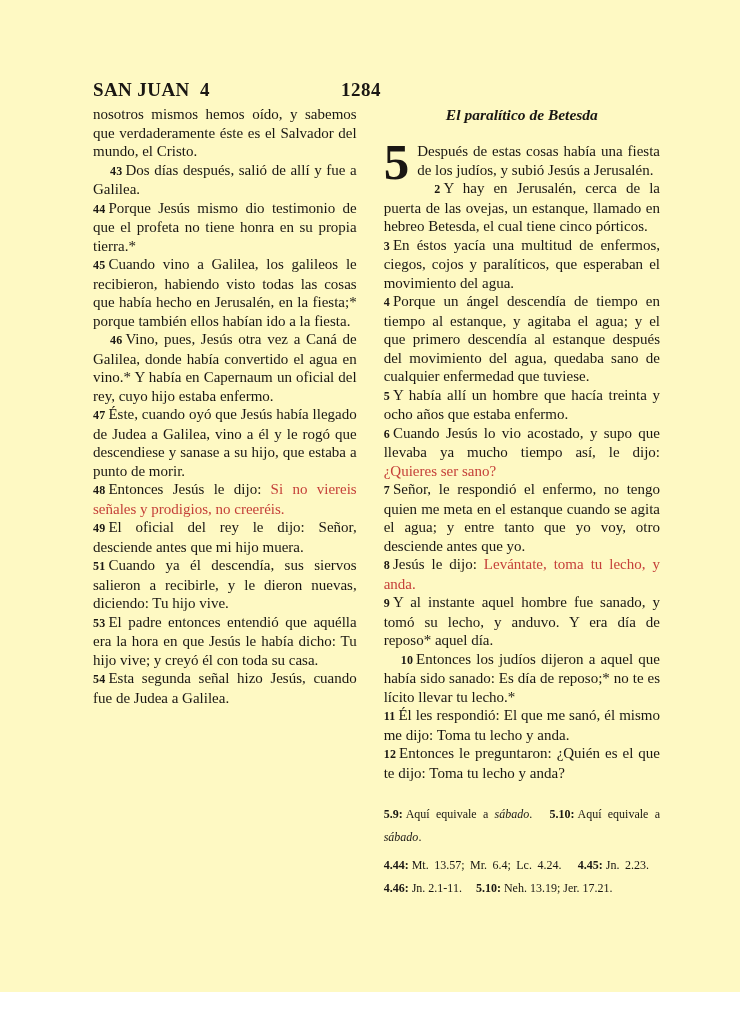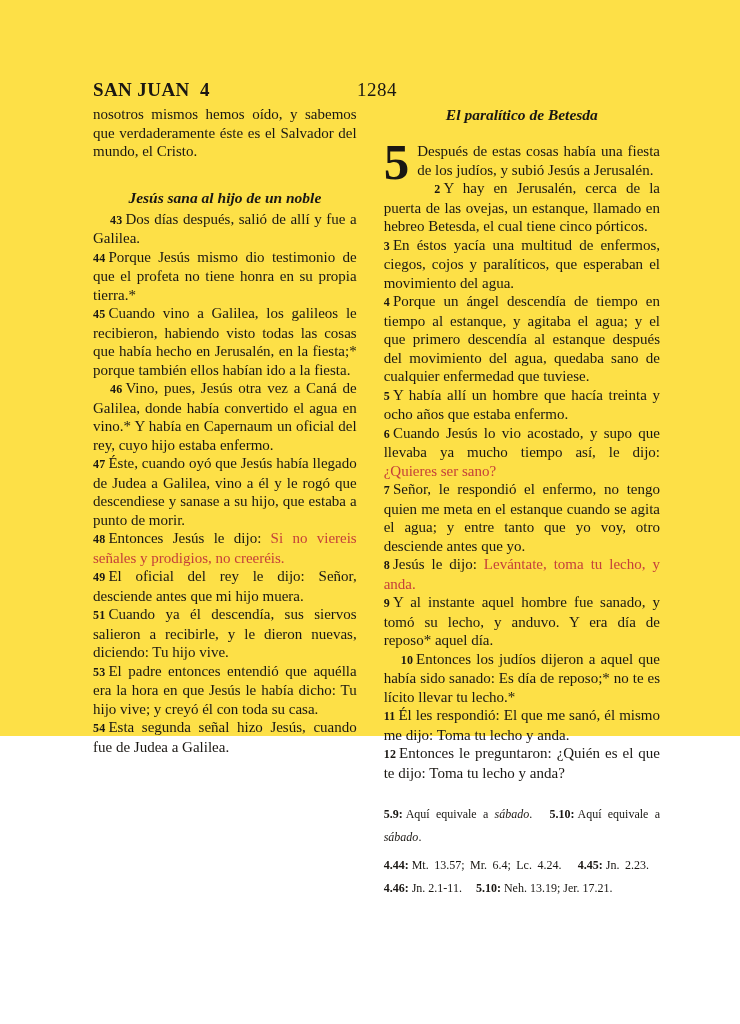--- a/index.html
+++ b/index.html
@@ -6,41 +6,41 @@
   html, body { background: #ffffff; }
   body {
     width: 740px;
     height: 1024px;
     font-family: "Liberation Serif", "DejaVu Serif", serif;
     color: #1a1713;
     overflow: hidden;
   }
   .page {
     width: 740px;
-    height: 736px;
+    height: 992px;
     padding: 79px 80px 40px 93px;
-    background: #fde047;
+    background: #fef9c3;
     position: relative;
   }
   .page-header {
     position: relative;
     height: 22px;
     margin-bottom: 4px;
   }
   .book-title {
     font-weight: bold;
     font-size: 19px;
     letter-spacing: 0.4px;
     white-space: pre;
   }
   .page-number {
     position: absolute;
-    left: 264px;
+    left: 248px;
     top: 0;
-    font-weight: normal;
+    font-weight: bold;
     font-size: 19px;
     letter-spacing: 0.5px;
   }
   .columns {
     display: flex;
     gap: 27px;
     align-items: flex-start;
   }
   .col-left  { width: 272px; }
   .col-right { width: 285px; }
@@ -92,21 +92,20 @@
 
   <div class="page-header">
     <span class="book-title">SAN JUAN  4</span>
     <span class="page-number">1284</span>
   </div>
 
   <div class="columns">
 
     <div class="col col-left">
       <p class="intro">nosotros mismos hemos oído, y sabemos que verdaderamente éste es el Salvador del mundo, el Cristo.</p>
-      <h2 class="section-heading">Jesús sana al hijo de un noble</h2>
       <div id="left-verses">
           <p class="verse indent"><span class="vnum">43</span><span class="seg">Dos días después, salió de allí y fue a Galilea.</span></p>
           <p class="verse"><span class="vnum">44</span><span class="seg">Porque Jesús mismo dio testimonio de que el profeta no tiene honra en su propia tierra.*</span></p>
           <p class="verse"><span class="vnum">45</span><span class="seg">Cuando vino a Galilea, los galileos le recibieron, habiendo visto todas las cosas que había hecho en Jerusalén, en la fiesta;* porque también ellos habían ido a la fiesta.</span></p>
           <p class="verse indent"><span class="vnum">46</span><span class="seg">Vino, pues, Jesús otra vez a Caná de Galilea, donde había convertido el agua en vino.* Y había en Capernaum un oficial del rey, cuyo hijo estaba enfermo.</span></p>
           <p class="verse"><span class="vnum">47</span><span class="seg">Éste, cuando oyó que Jesús había llegado de Judea a Galilea, vino a él y le rogó que descendiese y sanase a su hijo, que estaba a punto de morir.</span></p>
           <p class="verse"><span class="vnum">48</span><span class="seg">Entonces Jesús le dijo: </span><span class="seg-red">Si no viereis señales y prodigios, no creeréis.</span></p>
           <p class="verse"><span class="vnum">49</span><span class="seg">El oficial del rey le dijo: Señor, desciende antes que mi hijo muera.</span></p>
           <p class="verse"><span class="vnum">51</span><span class="seg">Cuando ya él descendía, sus siervos salieron a recibirle, y le dieron nuevas, diciendo: Tu hijo vive.</span></p>
           <p class="verse"><span class="vnum">53</span><span class="seg">El padre entonces entendió que aquélla era la hora en que Jesús le había dicho: Tu hijo vive; y creyó él con toda su casa.</span></p>

